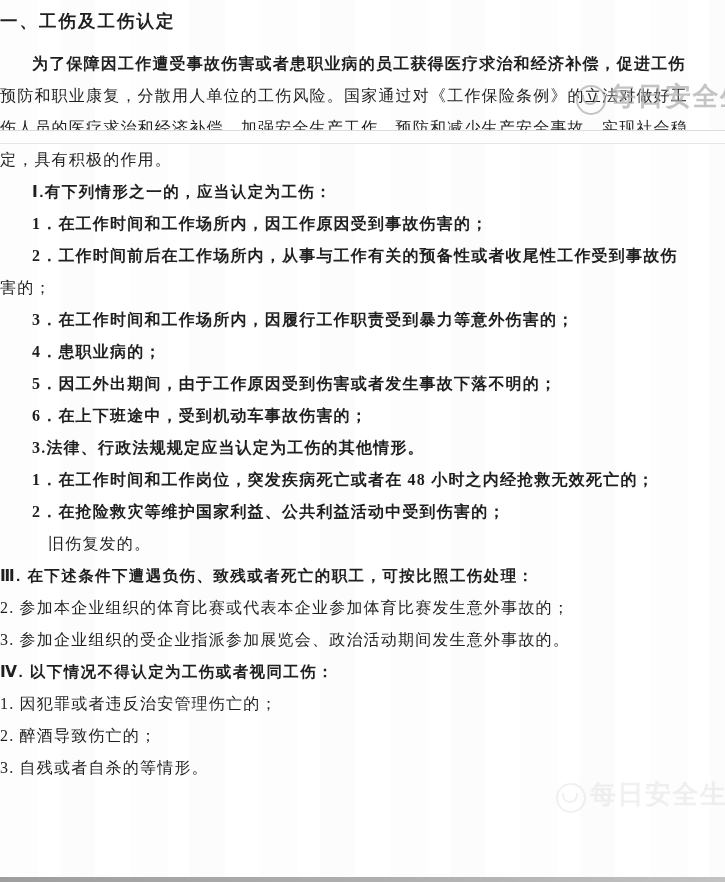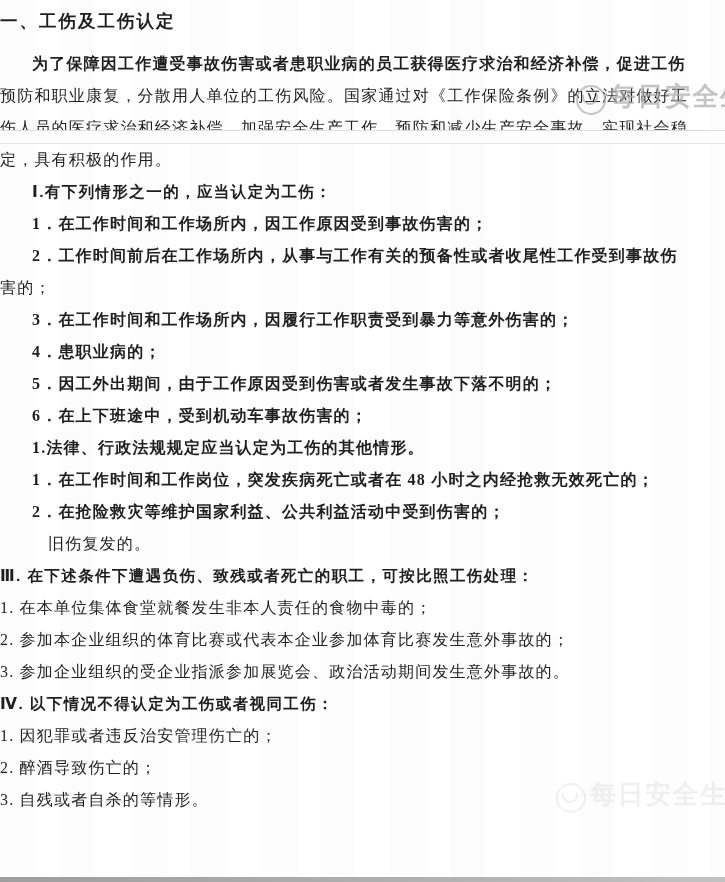--- a/index.html
+++ b/index.html
@@ -81,28 +81,27 @@
     <div class="line">定，具有积极的作用。</div>
 
     <div class="line hd i1">Ⅰ.有下列情形之一的，应当认定为工伤：</div>
     <div class="line i1">1．在工作时间和工作场所内，因工作原因受到事故伤害的；</div>
     <div class="line i1">2．工作时间前后在工作场所内，从事与工作有关的预备性或者收尾性工作受到事故伤</div>
     <div class="line">害的；</div>
     <div class="line i1">3．在工作时间和工作场所内，因履行工作职责受到暴力等意外伤害的；</div>
     <div class="line i1">4．患职业病的；</div>
     <div class="line i1">5．因工外出期间，由于工作原因受到伤害或者发生事故下落不明的；</div>
     <div class="line i1">6．在上下班途中，受到机动车事故伤害的；</div>
-    <div class="line i1">1.法律、行政法规规定应当认定为工伤的其他情形。</div>
+    <div class="line i1">3.法律、行政法规规定应当认定为工伤的其他情形。</div>
 
     <div class="line i1">1．在工作时间和工作岗位，突发疾病死亡或者在 48 小时之内经抢救无效死亡的；</div>
     <div class="line i1">2．在抢险救灾等维护国家利益、公共利益活动中受到伤害的；</div>
     <div class="line i2">旧伤复发的。</div>
 
     <div class="line hd">Ⅲ. 在下述条件下遭遇负伤、致残或者死亡的职工，可按比照工伤处理：</div>
-    <div class="line">1. 在本单位集体食堂就餐发生非本人责任的食物中毒的；</div>
     <div class="line">2. 参加本企业组织的体育比赛或代表本企业参加体育比赛发生意外事故的；</div>
     <div class="line">3. 参加企业组织的受企业指派参加展览会、政治活动期间发生意外事故的。</div>
 
     <div class="line hd">Ⅳ. 以下情况不得认定为工伤或者视同工伤：</div>
     <div class="line">1. 因犯罪或者违反治安管理伤亡的；</div>
     <div class="line">2. 醉酒导致伤亡的；</div>
     <div class="line">3. 自残或者自杀的等情形。</div>
   </div>
 
   <div class="seam"></div>

